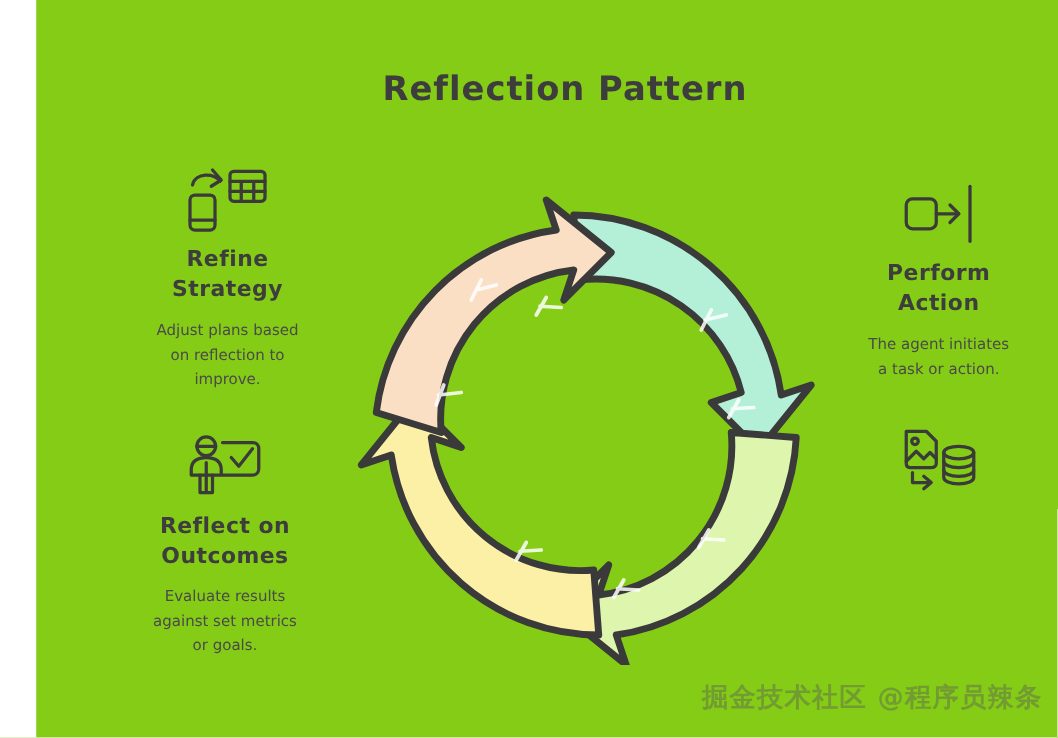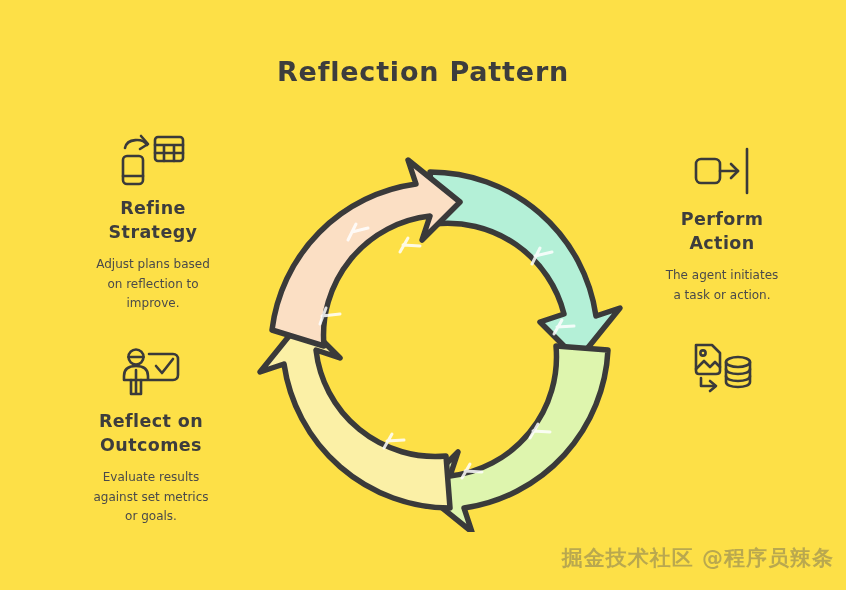--- a/index.html
+++ b/index.html
@@ -12,21 +12,22 @@
     height: 590px;
     position: relative;
     overflow: hidden;
     font-family: "DejaVu Sans", sans-serif;
     -webkit-font-smoothing: antialiased;
   }
 
   #page-root {
     position: absolute;
     inset: 0;
-    background: #fde047;
+    background: #84cc16;
+    margin-left: 29px;
   }
 
   
   .page-title {
     position: absolute;
     top: 56px;
     left: 0;
     width: 846px;
     text-align: center;
     font-family: "DejaVu Sans", sans-serif;

